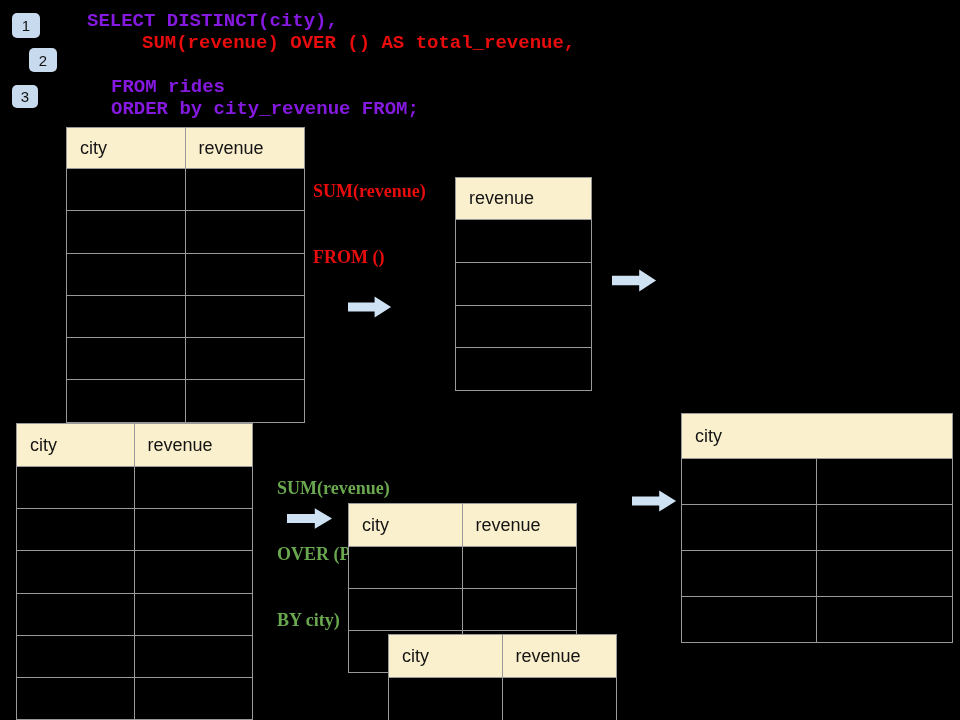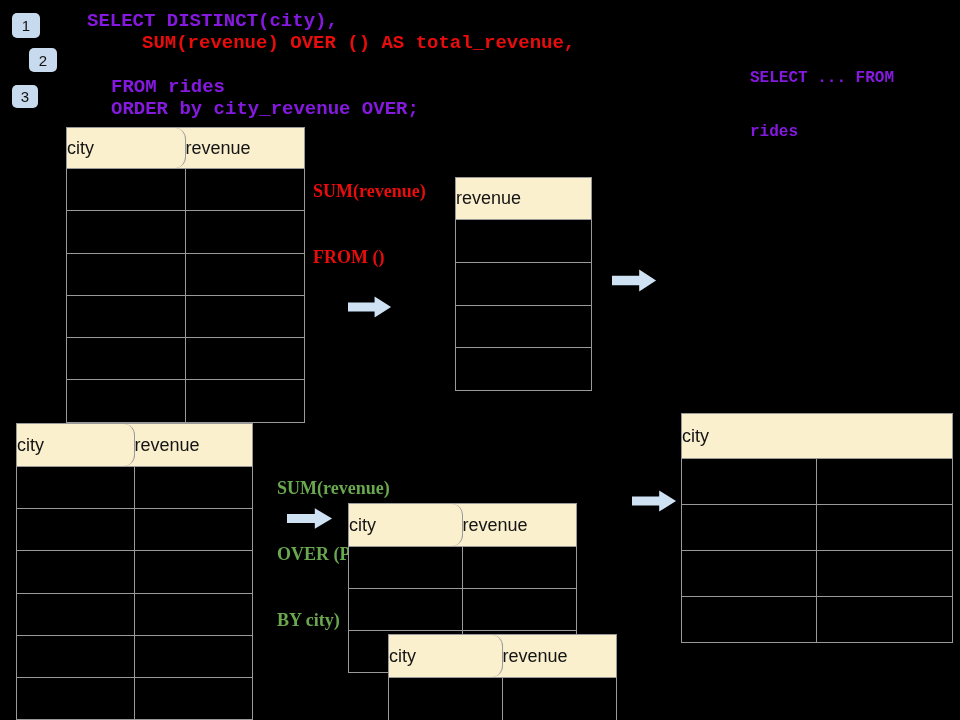--- a/index.html
+++ b/index.html
@@ -20,21 +20,21 @@
   
   .badge{position:absolute;background:var(--badge);border-radius:5px;color:#111;
          display:flex;align-items:center;justify-content:center;font-size:15px;}
 
   
   .dtable{position:absolute;border:1px solid var(--grid);box-sizing:border-box;
           display:flex;flex-direction:column;background:#000;}
   .thead{display:grid;grid-auto-flow:column;grid-auto-columns:1fr;background:var(--cream);
          height:var(--hh);flex:none;}
   .hcell{border-right:1px solid var(--grid);display:flex;align-items:center;
-         font-size:18px;color:var(--header_text);box-sizing:border-box;border-radius:11px;}
+         padding-left:13px;font-size:18px;color:var(--header_text);box-sizing:border-box;}
   .hcell:last-child{border-right:none;}
   .trow{display:grid;grid-auto-flow:column;grid-auto-columns:1fr;
         border-top:1px solid var(--grid);height:var(--rh);flex:none;}
   .tcell{border-right:1px solid var(--grid);box-sizing:border-box;}
   .tcell:last-child{border-right:none;}
 
   .arrow{position:absolute;}
   .arrow svg{display:block;width:100%;height:100%;}
 </style>
 </head>
@@ -48,26 +48,22 @@
   <div class="badge" style="left:29px;top:48px;width:28px;height:24px;">
     <span>2</span>
   </div>
   <div class="badge" style="left:12px;top:85px;width:26px;height:23px;">
     <span>3</span>
   </div>
 
   <div class="code c-purple" style="left:87px;top:10px;">SELECT DISTINCT(city),</div>
   <div class="code c-red" style="left:142px;top:32px;">SUM(revenue) OVER () AS total_revenue,</div>
   <div class="code c-purple" style="left:111px;top:76px;">FROM rides</div>
-  <div class="code c-purple" style="left:111px;top:98px;">ORDER by city_revenue OVER;</div>
-
-  <div class="side c-purple" style="left:750px;top:33px;">
-    <div>SELECT ... FROM</div>
-    <div>rides</div>
-  </div>
+  <div class="code c-purple" style="left:111px;top:98px;">ORDER by city_revenue FROM;</div>
+
 
   <div class="note c-red" style="left:313px;top:136px;">
     <div>SUM(revenue)</div>
     <div>FROM ()</div>
   </div>
 
   <div class="note c-green" style="left:277px;top:433px;">
     <div>SUM(revenue)</div>
     <div>OVER (PARTITION</div>
     <div>BY city)</div>

